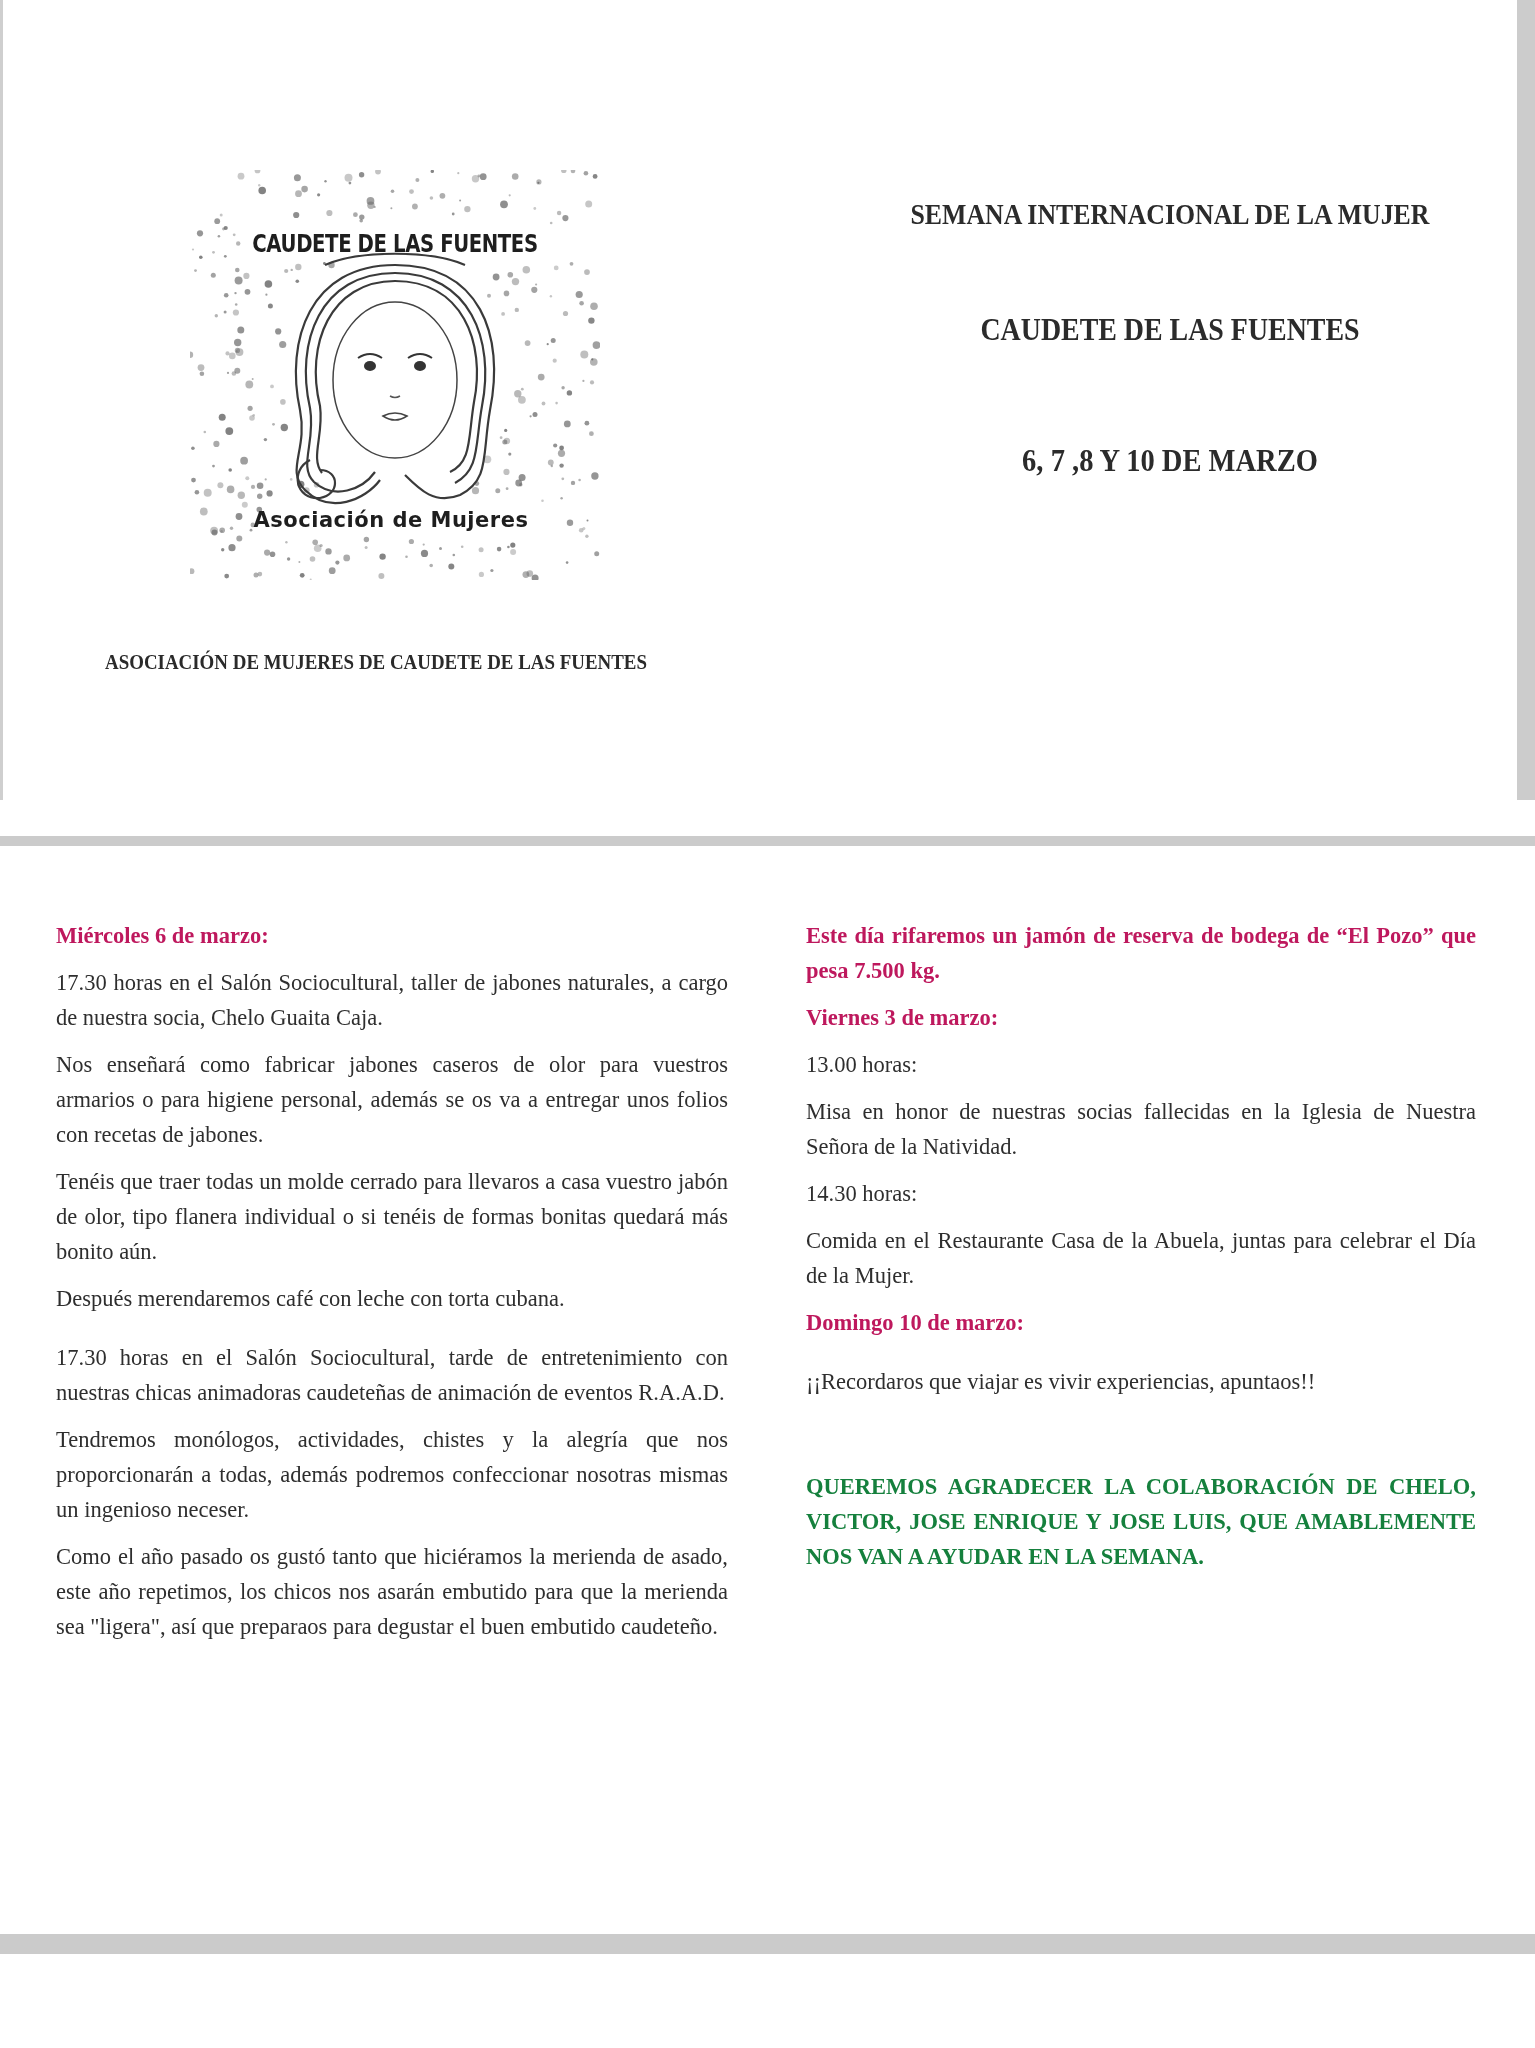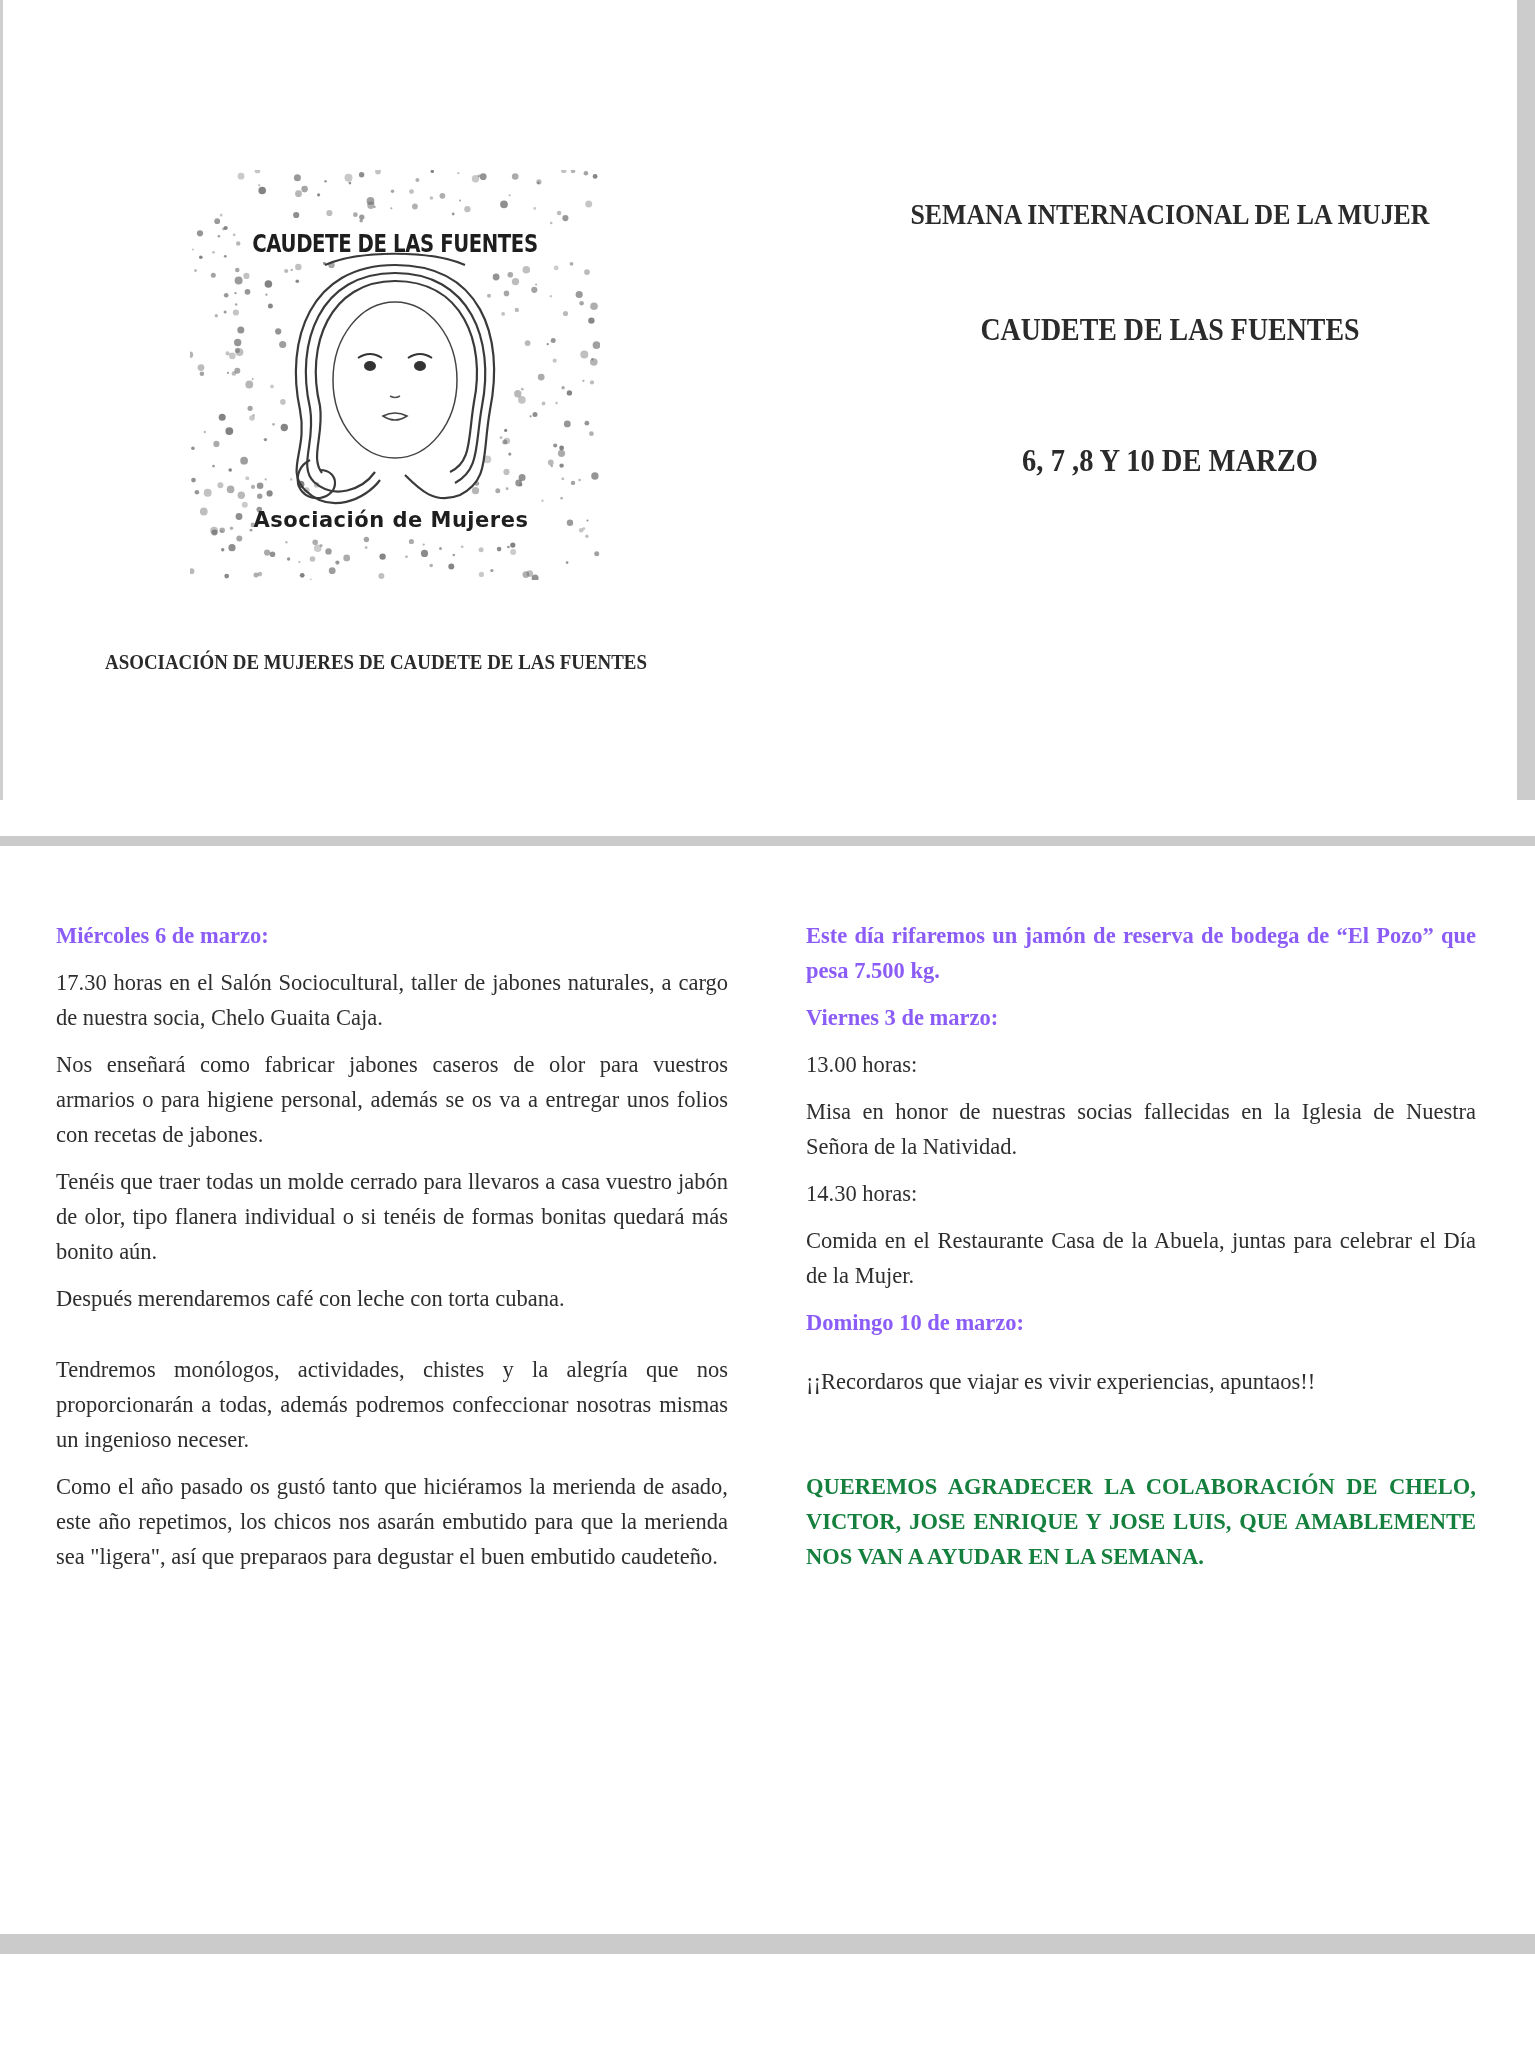--- a/index.html
+++ b/index.html
@@ -46,21 +46,21 @@
   }
   #cover-t1 { top:197px; font-size:30px; transform:scaleX(0.86); }
   #cover-t2 { top:312px; font-size:31px; transform:scaleX(0.9); }
   #cover-t3 { top:443px; font-size:31px; transform:scaleX(0.92); }
 
   
   .col { position:absolute; top:918px; font-size:22.5px; line-height:35px; color:#2e2e2e; }
   #col-left { left:56px; width:672px; }
   #col-right { left:806px; width:670px; }
   .col p { margin:0; text-align:justify; }
-  .col .heading { font-weight:bold; color:#8b5cf6; }
+  .col .heading { font-weight:bold; color:#be185d; }
   .col .gap { height:12px; }
   .col .gap-l { height:70px; }
   .thanks { font-weight:bold; text-transform:uppercase; color:#15803d; }
 </style>
 </head>
 <body>
 
 <div id="page1">
   <div class="left-edge"></div>
   <div class="right-strip"></div>
@@ -370,20 +370,21 @@
     <div class="gap"></div>
     <p>17.30 horas en el Salón Sociocultural, taller de jabones naturales, a cargo de nuestra socia, Chelo Guaita Caja.</p>
     <div class="gap"></div>
     <p>Nos enseñará como fabricar jabones caseros de olor para vuestros armarios o para  higiene personal, además se os va a entregar unos folios con recetas de jabones.</p>
     <div class="gap"></div>
     <p>Tenéis que traer todas un molde cerrado para llevaros a casa vuestro jabón de olor, tipo flanera individual o si tenéis de formas bonitas quedará más bonito aún.</p>
     <div class="gap"></div>
     <p>Después merendaremos café con leche con torta cubana.</p>
     <div class="gap"></div>
     <div class="gap"></div>
+    <p>17.30 horas en el Salón Sociocultural, tarde de entretenimiento con nuestras  chicas animadoras caudeteñas de animación de eventos R.A.A.D.</p>
     <div class="gap"></div>
     <p>Tendremos monólogos, actividades, chistes y la alegría que nos proporcionarán a todas, además podremos confeccionar nosotras mismas un ingenioso neceser.</p>
     <div class="gap"></div>
     <p>Como el año pasado os gustó tanto que hiciéramos la merienda de asado, este año repetimos, los chicos nos asarán embutido para que la merienda sea "ligera", así que preparaos para degustar el buen embutido caudeteño.</p>
   </div>
 <div class="col" id="col-right">
     <p class="heading">Este día rifaremos un jamón de reserva de bodega de “El Pozo” que pesa 7.500 kg.</p>
     <div class="gap"></div>
     <p class="heading">Viernes 3 de marzo:</p>
     <div class="gap"></div>

